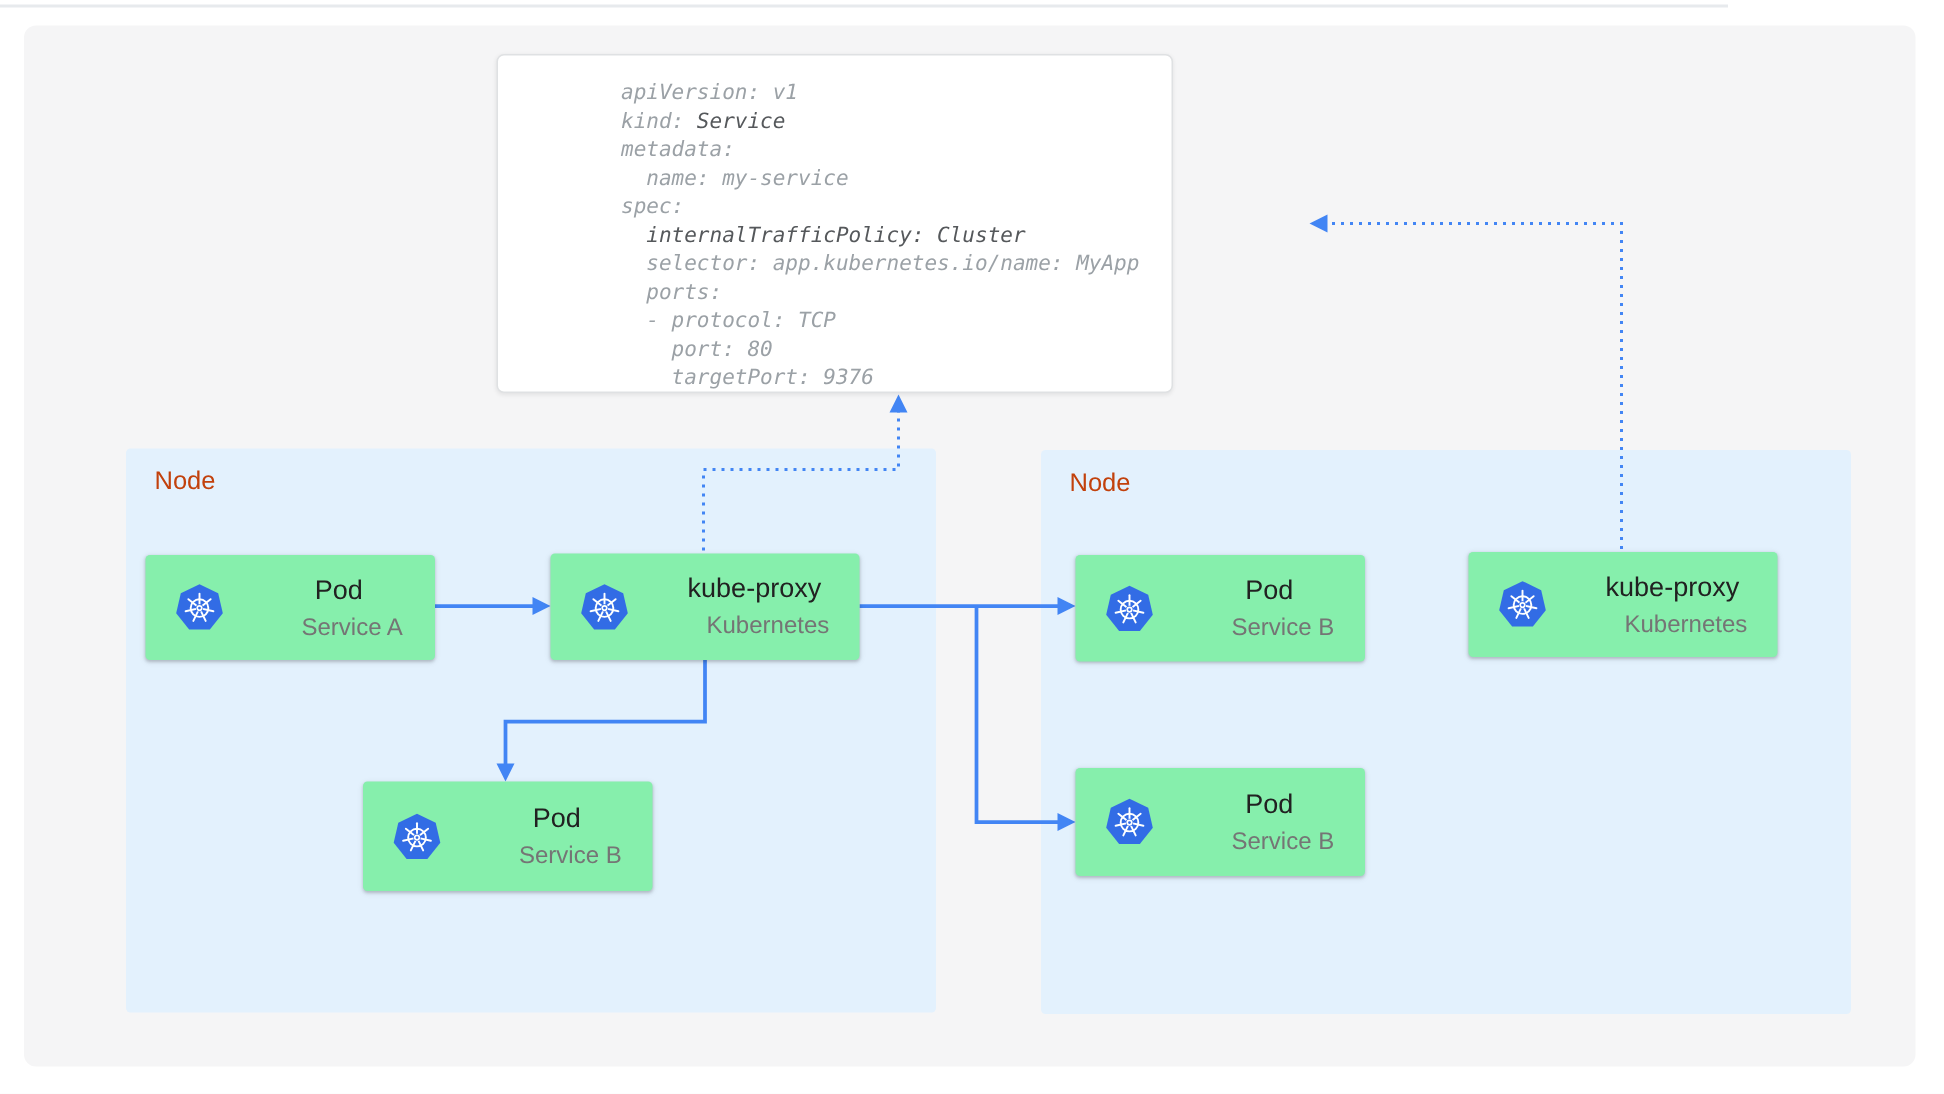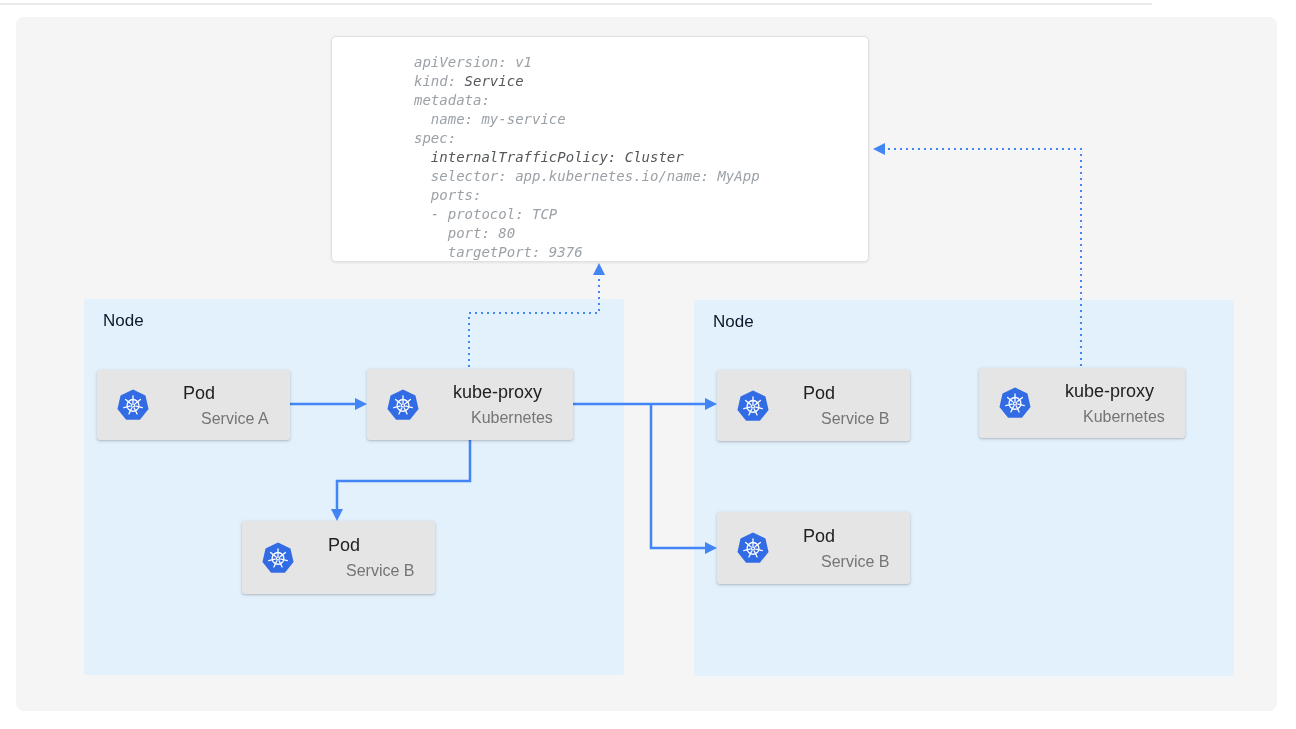--- a/index.html
+++ b/index.html
@@ -3,35 +3,35 @@
 <meta charset="utf-8">
 <style>
   html,body{margin:0;padding:0;background:#ffffff;width:1296px;height:729px;overflow:hidden;
     font-family:"Liberation Sans", sans-serif;}
   .page{position:relative;width:1296px;height:729px;background:#ffffff;}
   .top-rule{position:absolute;left:0;top:3px;width:1152px;height:2px;background:#e7eaed;}
   .panel{position:absolute;left:16px;top:17px;width:1261px;height:694px;background:#f5f5f6;border-radius:8px;}
 
   
   .node{position:absolute;background:#e3f1fd;border-radius:3px;}
-  .node-label{position:absolute;left:19px;top:12px;font-size:17px;color:#0f172a;}
+  .node-label{position:absolute;left:19px;top:12px;font-size:17px;color:#c2410c;}
 
   
-  .yaml-card{position:absolute;left:331px;top:36px;width:538px;height:226px;background:#ffffff;
+  .yaml-card{position:absolute;left:331px;top:36px;width:451px;height:226px;background:#ffffff;
     border:1px solid #dfe1e3;border-radius:5px;box-shadow:0 1px 3px rgba(0,0,0,.08);box-sizing:border-box;z-index:3;}
   .code{margin:0;padding:16px 0 0 82px;font-family:"DejaVu Sans Mono", monospace;
     font-size:14px;line-height:19px;font-style:italic;color:#9ba1a6;white-space:pre;}
   .code .b{font-weight:normal;color:#55585b;}
 
   
   .connectors{position:absolute;left:0;top:0;width:1296px;height:729px;z-index:2;pointer-events:none;}
 
   
-  .card{position:absolute;background:#e5e5e5;border-radius:3px;display:flex;align-items:center;z-index:3;
-    box-shadow:0 1px 2px rgba(0,0,0,.16),0 1px 4px rgba(0,0,0,.10);}
+  .card{position:absolute;background:#86efac;border-radius:3px;display:flex;align-items:center;z-index:3;
+    box-shadow:0 1px 2px rgba(0,0,0,.16),0 1px 4px rgba(0,0,0,.10);text-align:center;}
   .card .k8s-icon{width:38px;height:38px;margin-left:17px;flex:0 0 auto;}
   .card .text{margin-left:31px;}
   .card .title{font-size:18px;color:#212121;line-height:23px;}
   .card .subtitle{font-size:16px;color:#757575;line-height:21px;margin-top:3px;margin-left:18px;}
 
   
   #card-pod-a        {left:97px; top:370px;width:193px;height:70px;}
   #card-kp-left      {left:367px;top:369px;width:206px;height:71px;}
   #card-pod-b-left   {left:242px;top:521px;width:193px;height:73px;}
   #card-pod-b-rt     {left:717px;top:370px;width:193px;height:71px;}

